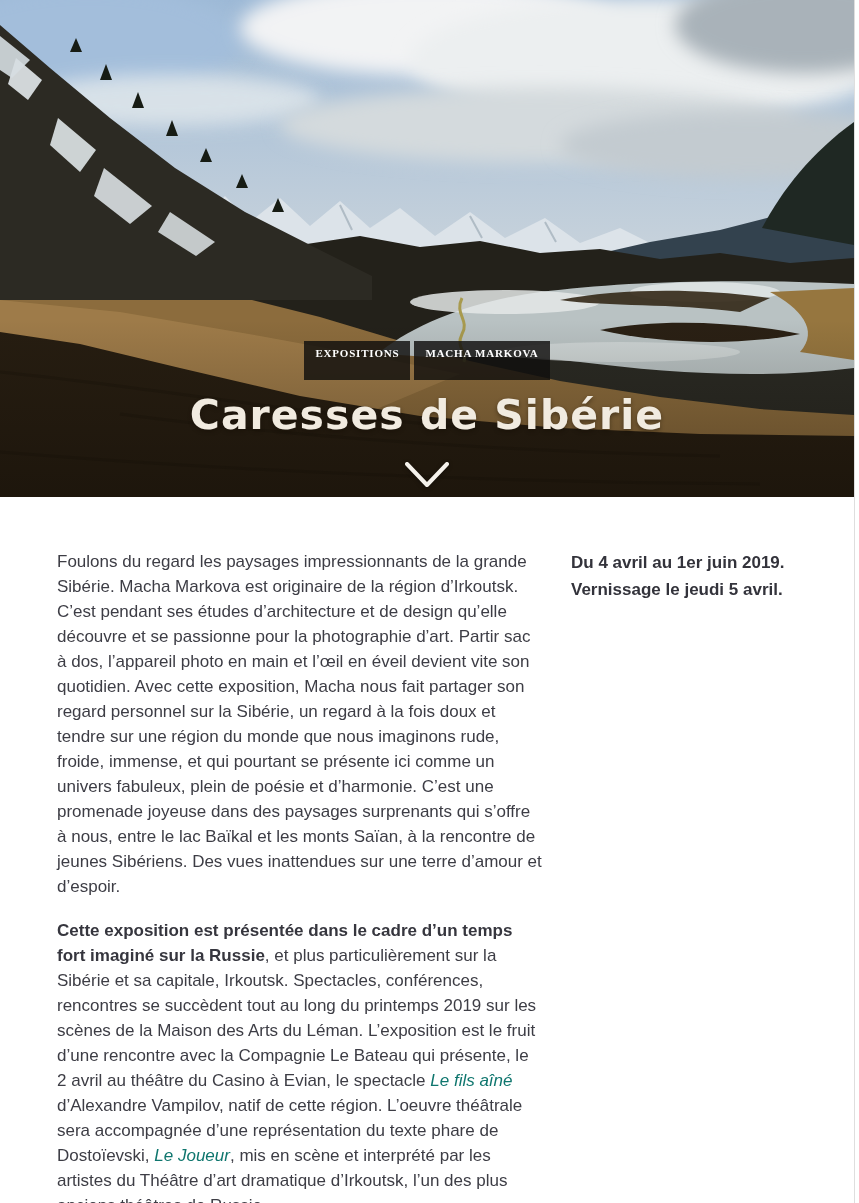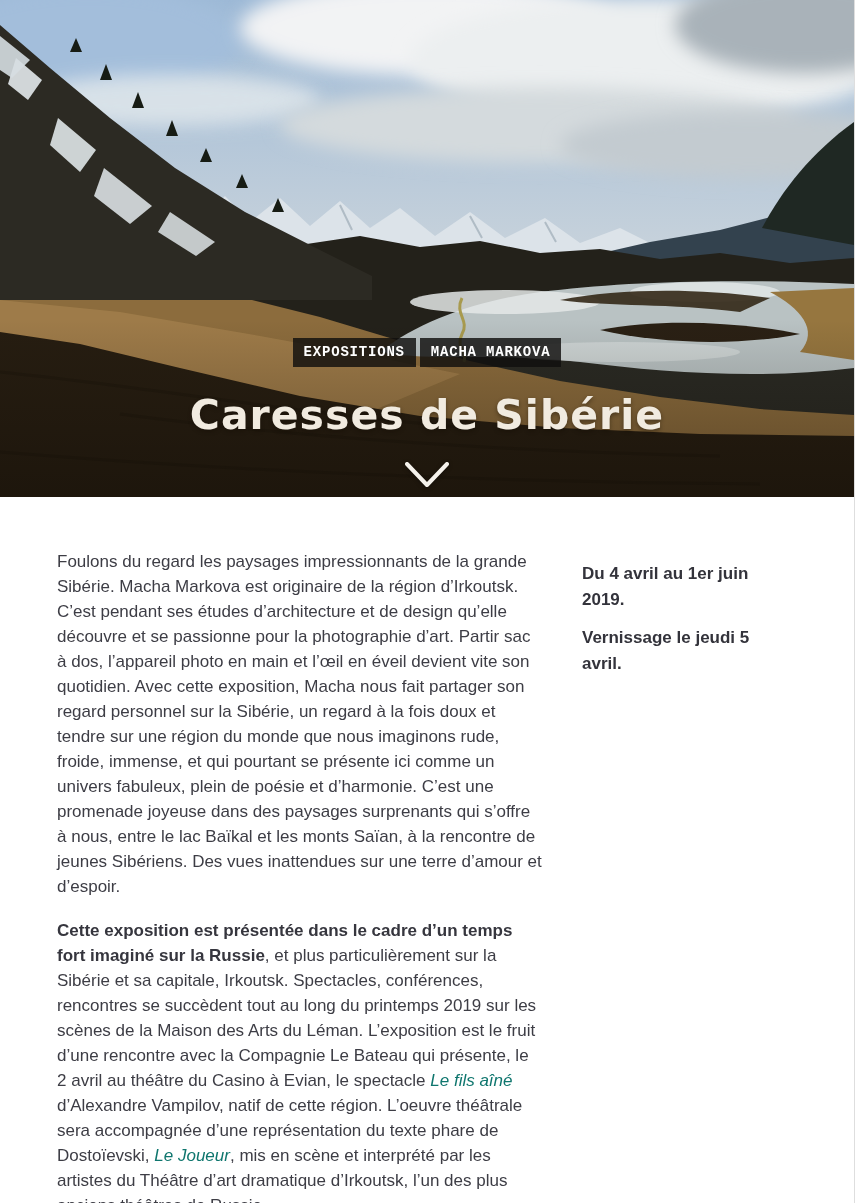--- a/index.html
+++ b/index.html
@@ -4,37 +4,37 @@
 <style>
   html,body{margin:0;padding:0;background:#ffffff;}
   body{font-family:"Liberation Sans",sans-serif;color:#3d3d45;}
   .page{width:854px;min-height:1203px;background:#fff;border-right:1px solid #dedede;}
 
   
   .hero{position:relative;height:497px;overflow:hidden;background:#2a2a24;}
   .hero-art{position:absolute;left:0;top:0;width:100%;height:100%;display:block;}
   .hero-content{position:absolute;left:0;right:0;bottom:0;display:flex;flex-direction:column;align-items:center;padding-bottom:6px;}
   .tags{display:flex;gap:4px;}
-  .tag{display:block;background:rgba(16,15,13,0.82);color:#ffffff;font-size:14px;font-weight:bold;
-       letter-spacing:0.8px;padding:6px 11px 7px;text-decoration:none;text-transform:uppercase;
-       font-family:Liberation Mono, monospace;}
-  .hero-title{margin:26px 0 0;font-family:"DejaVu Sans","Liberation Sans",sans-serif;
+  .tag{display:block;background:rgba(16,15,13,0.82);color:#ffffff;font-size:11px;font-weight:bold;
+       letter-spacing:0.8px;padding:6px 11px 21px;text-decoration:none;text-transform:uppercase;
+       font-family:Liberation Serif, serif;}
+  .hero-title{margin:13px 0 0;font-family:"DejaVu Sans","Liberation Sans",sans-serif;
        font-weight:800;font-size:41px;line-height:44px;letter-spacing:1px;color:#f1ebe0;
        text-shadow:0 2px 4px rgba(20,14,4,0.45);}
   .scroll-down{background:none;border:none;padding:0;margin:24px 0 0;cursor:pointer;line-height:0;}
   .scroll-down svg{filter:drop-shadow(0 1px 2px rgba(0,0,0,0.35));}
 
   
   .content{display:flex;align-items:flex-start;padding:52px 0 30px 57px;box-sizing:border-box;}
   .article{width:485px;font-size:17px;line-height:25px;color:#3d3d45;}
   .article p{margin:0 0 19px;}
   .article strong{font-weight:bold;color:#36363e;margin-top:40px;}
   .text-link{color:#0f766e;font-style:italic;text-decoration:none;}
   .aside{margin-left:28px;width:235px;font-size:17px;line-height:26px;font-weight:bold;color:#33333b;}
-  .aside p{margin:12px;}
+  .aside p{margin:1px;}
 </style>
 </head>
 <body>
 
 <div class="page">
 
   <header class="hero">
 
     <svg class="hero-art" viewBox="0 0 854 497" preserveAspectRatio="none" aria-hidden="true">
       <defs>

